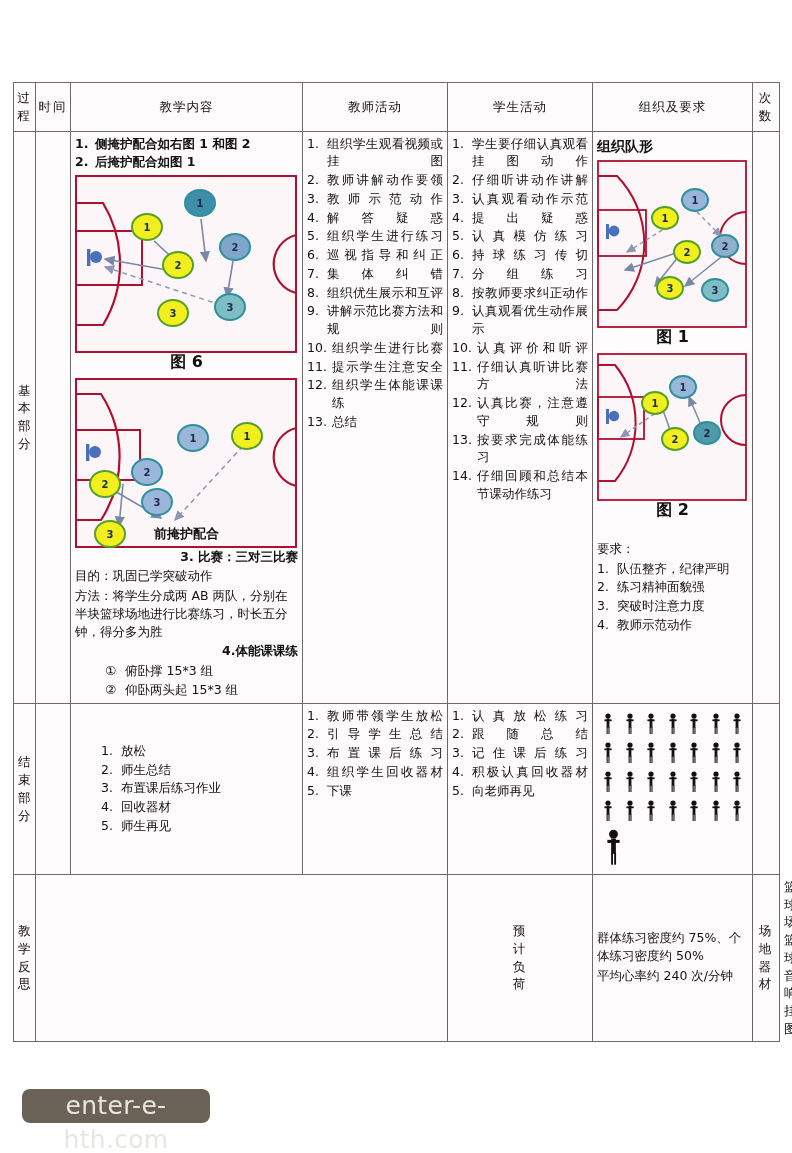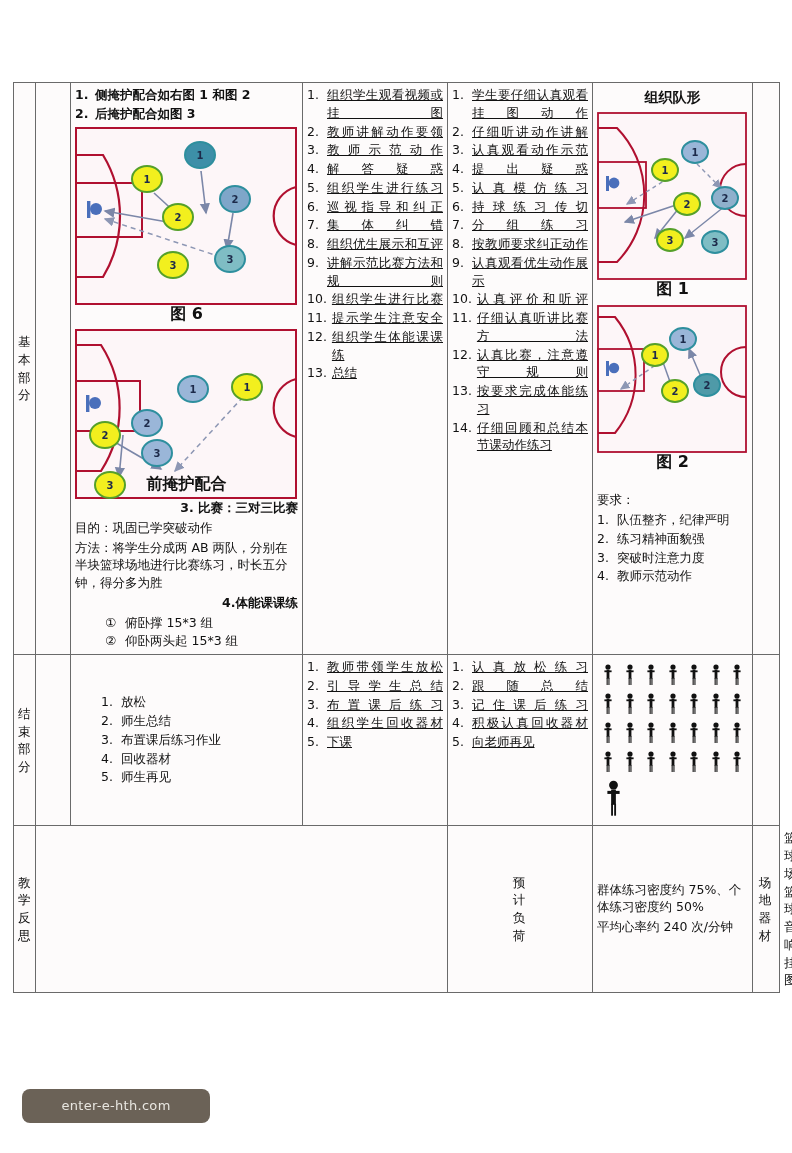--- a/index.html
+++ b/index.html
@@ -56,47 +56,47 @@
     gap:5px;
     margin:0 0 1px 0;
     text-align:justify;
   }
   ol.num > li .n{flex:0 0 auto; min-width:15px;}
   ol.num > li .t{flex:1 1 auto;}
   .tight li{margin-bottom:0px;}
   .spaced > li{margin-bottom:2px;}
   .bold{font-weight:bold;}
   
-  .jst .t{text-align:justify; text-align-last:justify;text-decoration:underline;}
+  .jst .t{text-align:justify; text-align-last:justify;}
   .jst li:last-child .t{text-align-last:left;}
   p{margin:0 0 2px 0;}
   .b{font-weight:bold;text-align:right;}
   
   .court-wrap{position:relative;margin:4px auto 0 auto;}
   .court{display:block;}
   .figcap{text-align:center;font-weight:bold;font-size:16px;margin-top:-2px;}
-  .diagtitle{text-align:center;font-weight:bold;font-size:14px;margin:2px 0 2px 0;}
+  .diagtitle{text-align:left;font-weight:bold;font-size:14px;margin:2px 0 2px 0;}
   .overlay-label{
     position:absolute; left:0; right:0; bottom:4px;
-    text-align:center; font-weight:bold; font-size:16px; color:#111;
+    text-align:center; font-weight:bold; font-size:13px; color:#111;
   }
   
   .people{
     padding-top:6px;
   }
   .prow{display:flex;justify-content:space-between;margin-bottom:7px;padding:0 6px;}
   .leader{padding-left:8px;margin-top:2px;}
   
   #wm{
     position:absolute; left:22px; top:1089px;
     width:188px; height:34px;
     background:#6b6257;
     border-radius:8px;
     color:#e8e6e0;
-    font-size:13px;
+    font-size:25px;
     line-height:34px;
     text-align:center;
     letter-spacing:0.3px;
     font-family:"DejaVu Sans","Liberation Sans",sans-serif;
   }
   .reflect-td{height:102px;}
 </style>
 </head>
 <body>
 
@@ -117,41 +117,56 @@
     <col style="width:22px">
         <col style="width:35px">
         <col style="width:232px">
     <col style="width:145px">
         <col style="width:145px">
         <col style="width:160px">
     <col style="width:27px">
   </colgroup>
 
   <tbody>
+        <tr>
+    <td class="hdr vert">
+      <span>过程</span>
+    </td>
+    <td class="hdr vert">
+      <span>时间</span>
+    </td>
+    <td class="hdr">教学内容</td>
+    <td class="hdr">教师活动</td>
+    <td class="hdr">学生活动</td>
+    <td class="hdr">组织及要求</td>
+    <td class="hdr vert">
+      <span>次数</span>
+    </td>
+  </tr>
 
   <tr>
     <td class="vert midv">
       <div id="proc-main">
               <span>基</span>
               <span>本</span>
               <span>部</span>
               <span>分</span>
             </div>
     </td>
     <td></td>
 
     <td>
       <ol class="num bold" id="content-headings">
               <li>
                 <span class="n">1.</span>
                 <span class="t">侧掩护配合如右图 1 和图 2</span>
               </li>
               <li>
                 <span class="n">2.</span>
-                <span class="t">后掩护配合如图 3</span>
+                <span class="t">后掩护配合如图 1</span>
               </li>
             </ol>
 
       <div class="court-wrap">
         <svg class="court" width="222" height="178" viewBox="0 0 222 178">
           <rect x="1" y="1" width="220" height="176" fill="#fdf6f8" stroke="#b01030" stroke-width="2"></rect>
 
           <path d="M1,28 L28,28 A118,118 0 0 1 28,150 L1,150" fill="none" stroke="#b01030" stroke-width="2.2"></path>
 
           <rect x="1" y="56" width="66" height="54" fill="none" stroke="#b01030" stroke-width="2"></rect>

